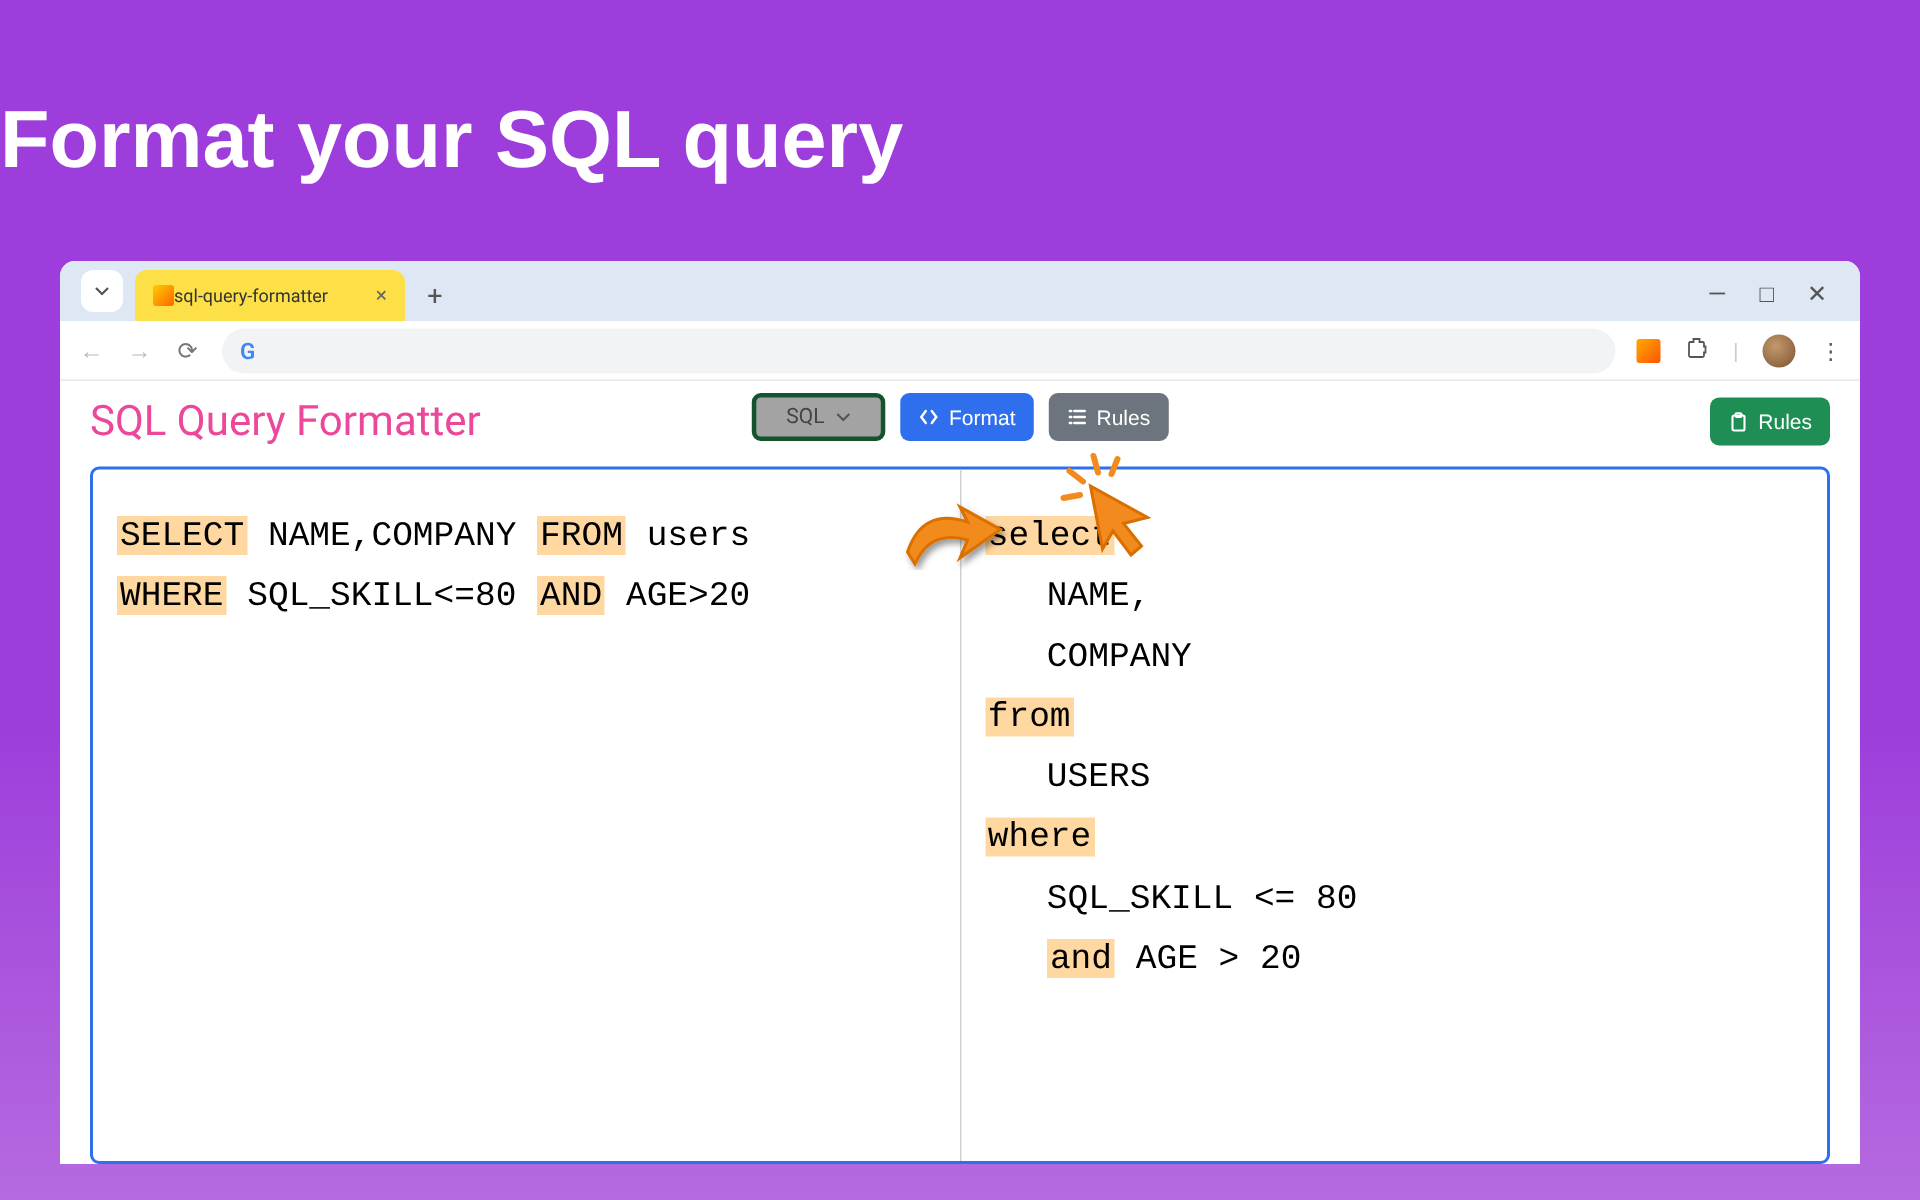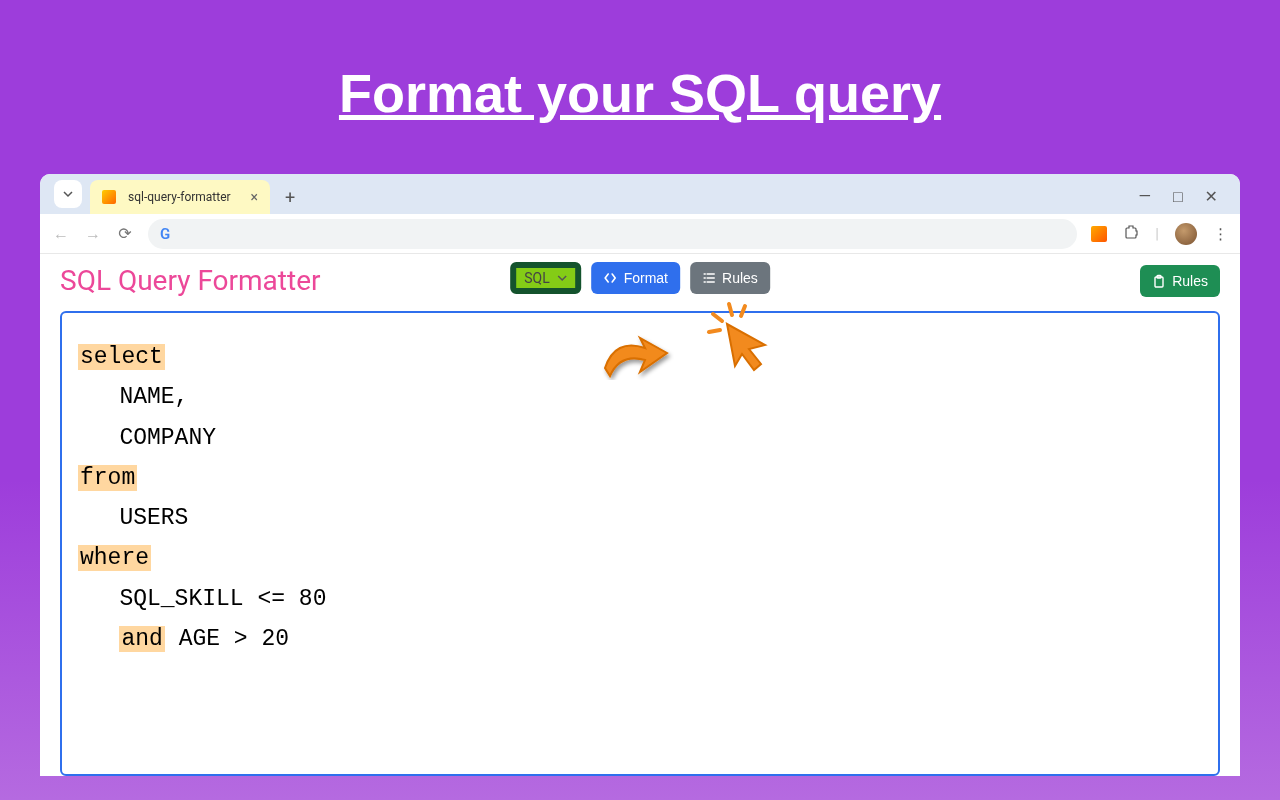--- a/index.html
+++ b/index.html
@@ -7,24 +7,22 @@
   width: 1280px;
   height: 800px;
   background: linear-gradient(180deg, #9d3ddb 0%, #9d3ddb 60%, #b56ae0 100%);
   font-family: Verdana, Geneva, sans-serif;
   overflow: hidden;
 }
 .hero-title {
   color: #fff;
   font-size: 54px;
   font-weight: 700;
-  text-align: center;
   padding-top: 62px;
   padding-bottom: 50px;
-  text-decoration: underline;
 }
 .browser-window {
   width: 1200px;
   margin: 0 auto;
   background: #fff;
   border-radius: 10px 10px 0 0;
   overflow: hidden;
   font-family: -apple-system, BlinkMacSystemFont, 'Segoe UI', Roboto, sans-serif;
 }
 .tab-bar {
@@ -41,30 +39,30 @@
   margin: 0 4px 6px 4px;
   background: #fff;
   border-radius: 8px;
   display: flex;
   align-items: center;
   justify-content: center;
   color: #444;
 }
 .tab {
   height: 34px;
-  background: #fef9c3;
+  background: #fde047;
   border-radius: 8px 8px 0 0;
   display: flex;
   align-items: center;
   padding: 0 12px;
   margin-left: 4px;
   min-width: 180px;
   font-size: 12px;
   color: #333;
-  gap: 12px;
+  gap: 0;
 }
 .tab-favicon {
   width: 14px;
   height: 14px;
   background: linear-gradient(135deg, #ffcc00 0%, #ff6600 100%);
   border-radius: 2px;
 }
 .tab-title { flex: 1; }
 .tab-close { color: #666; font-size: 14px; }
 .new-tab {
@@ -144,27 +142,27 @@
   position: absolute;
   left: 50%;
   transform: translateX(-50%);
   display: flex;
   gap: 10px;
   align-items: center;
   top: -2px;
 }
 .dialect-select {
   height: 32px;
-  border: 6px solid #14532d;
+  border: 3px solid #14532d;
   border-radius: 6px;
-  padding: 0 8px;
+  padding: 0 20px;
   display: flex;
   align-items: center;
   gap: 8px;
-  background: #84cc16;
+  background: #a3a3a3;
   font-size: 14px;
   color: #444;
 }
 .btn {
   height: 32px;
   border-radius: 6px;
   padding: 0 12px;
   display: inline-flex;
   align-items: center;
   gap: 6px;
@@ -286,20 +284,22 @@
           <svg width="14" height="14" viewBox="0 0 14 14">
               <rect x="3" y="3" width="8" height="10" rx="1" fill="none" stroke="#fff" stroke-width="1.4"></rect>
               <rect x="5" y="1.5" width="4" height="2.5" rx="0.8" fill="none" stroke="#fff" stroke-width="1.4"></rect>
             </svg>
           <span>Rules</span>
         </button>
       </div>
     </div>
 
     <div class="panels">
+      <div class="panel" id="panel-in"><span class="kw">SELECT</span> NAME,COMPANY <span class="kw">FROM</span> users
+<span class="kw">WHERE</span> SQL_SKILL&lt;=80 <span class="kw">AND</span> AGE&gt;20</div>
       <div class="panel" id="panel-out"><span class="kw">select</span>
    NAME,
    COMPANY
 <span class="kw">from</span>
    USERS
 <span class="kw">where</span>
    SQL_SKILL &lt;= 80
    <span class="kw">and</span> AGE &gt; 20</div>
     </div>
   </div>

